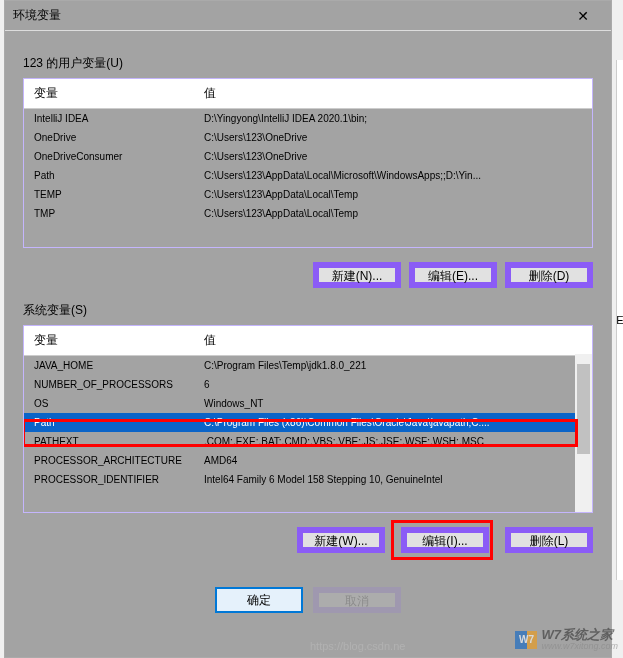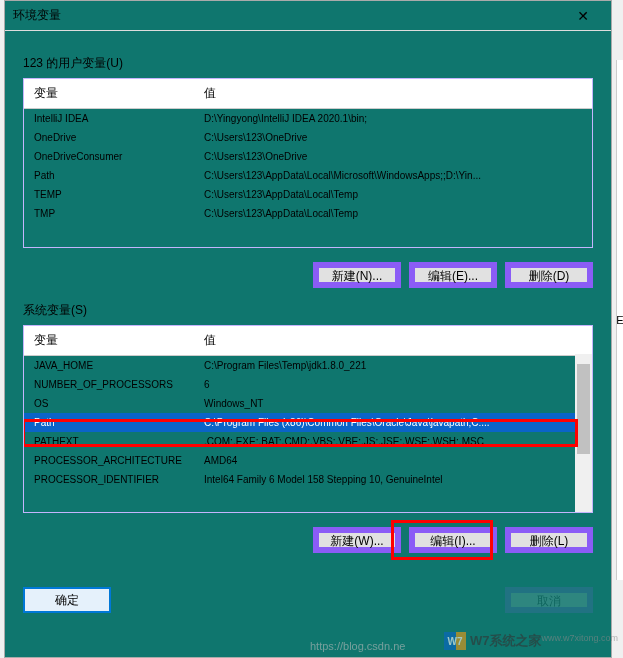--- a/index.html
+++ b/index.html
@@ -11,21 +11,21 @@
       height: 658px;
       position: relative;
       overflow: hidden;
     }
     .dialog {
       position: absolute;
       left: 4px;
       top: 0;
       width: 608px;
       height: 658px;
-      background: #0f766e;
+      background: #a3a3a3;
       border: 1px solid #aaa;
     }
     .titlebar {
       height: 30px;
       display: flex;
       align-items: center;
       padding: 0 8px;
       border-bottom: 1px solid #ddd;
     }
     .titlebar .title { flex: 1; font-size: 12px; }
@@ -114,21 +114,21 @@
       background: #f0f0f0;
     }
     .scrollbar .thumb {
       position: absolute;
       left: 2px;
       right: 2px;
       background: #c1c1c1;
     }
     .footer-btn-row {
       display: flex;
-      justify-content: space-between;
+      justify-content: center;
       gap: 10px;
       padding: 10px 18px 0 18px;
     }
     .btn.ok {
       border: 2px solid #0078d7;
       background: #e5f1fb;
     }
     .watermark {
       position: absolute;
       bottom: 6px;
@@ -264,21 +264,21 @@
         <div class="row">
             <div class="cell cell-name">PROCESSOR_IDENTIFIER</div>
             <div class="cell cell-value">Intel64 Family 6 Model 158 Stepping 10, GenuineIntel</div>
           </div>
       </div>
       <div class="scrollbar">
         <div class="thumb" style="top:10px; height:90px;"></div>
       </div>
       <div class="highlight-box" style="left:-2px; right:14px; top:93px; height:28px;"></div>
     </div>
-    <div class="btn-row" style="position:relative;">
+    <div class="btn-row" style="position:relative;gap:16px;">
       <button class="btn">新建(W)...</button>
       <button class="btn">编辑(I)...</button>
       <button class="btn">删除(L)</button>
       <div class="highlight-box" style="left:368px; top:-7px; width:102px; height:40px;"></div>
     </div>
 
   </div>
 
   <div class="footer-btn-row">
     <button class="btn ok">确定</button>
@@ -291,17 +291,17 @@
   <span>E</span>
 </div>
 
 <div class="watermark left">
   <span>https://blog.csdn.ne</span>
 </div>
 <div class="watermark right">
   <span class="w7-logo">
       <span>W7</span>
     </span>
-  <span style="display:flex; flex-direction:row; line-height:1.1;">
+  <span style="display:flex; flex-direction:column; line-height:1.1;font-style:italic;">
     <span style="font-size:13px;">W7系统之家</span>
     <span style="font-size:9px; color:#888; font-weight:normal;">www.w7xitong.com</span>
   </span>
 </div>
 
 </body></html>

